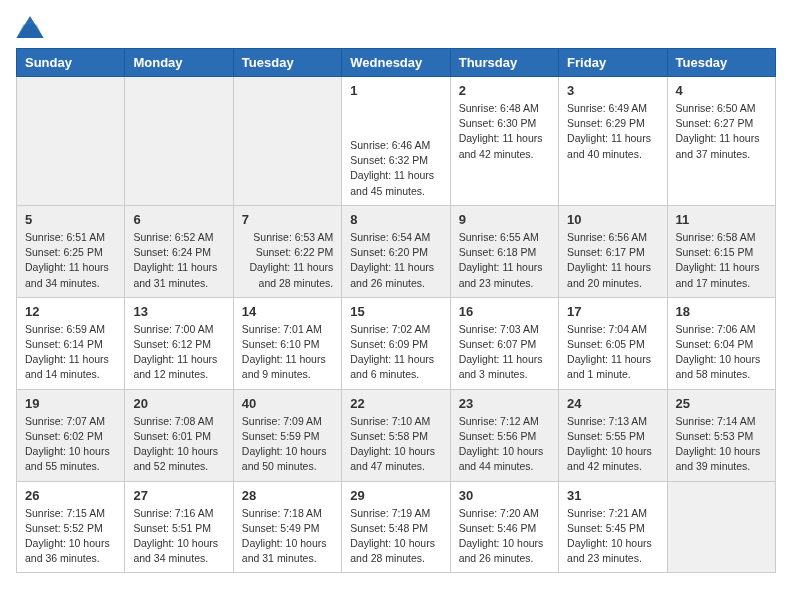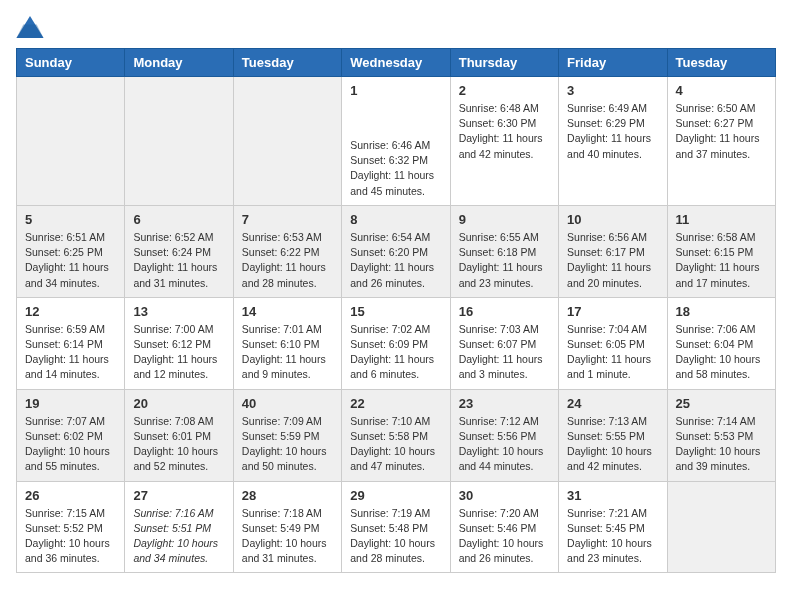--- a/index.html
+++ b/index.html
@@ -154,21 +154,21 @@
         </td>
         <td style="background: rgb(239, 239, 239);">
           <div class="day-number">6</div>
           <div class="day-info" style="white-space: pre-line;">Sunrise: 6:52 AM
 Sunset: 6:24 PM
 Daylight: 11 hours
 and 31 minutes.</div>
         </td>
         <td style="background: rgb(239, 239, 239);">
           <div class="day-number">7</div>
-          <div class="day-info" style="white-space: pre-line;">Sunrise: 6:53 AM
+          <div class="day-info" style="white-space: pre-line; text-align: right;">Sunrise: 6:53 AM
 Sunset: 6:22 PM
 Daylight: 11 hours
 and 28 minutes.</div>
         </td>
         <td style="background: rgb(239, 239, 239);">
           <div class="day-number">8</div>
           <div class="day-info" style="white-space: pre-line;">Sunrise: 6:54 AM
 Sunset: 6:20 PM
 Daylight: 11 hours
 and 26 minutes.</div>
@@ -300,21 +300,21 @@
       <tr>
         <td>
           <div class="day-number">26</div>
           <div class="day-info" style="white-space: pre-line;">Sunrise: 7:15 AM
 Sunset: 5:52 PM
 Daylight: 10 hours
 and 36 minutes.</div>
         </td>
         <td>
           <div class="day-number">27</div>
-          <div class="day-info" style="white-space: pre-line; font-style: italic;">Sunrise: 7:16 AM
+          <div class="day-info" style="white-space: pre-line;">Sunrise: 7:16 AM
 Sunset: 5:51 PM
 Daylight: 10 hours
 and 34 minutes.</div>
         </td>
         <td>
           <div class="day-number">28</div>
           <div class="day-info" style="white-space: pre-line;">Sunrise: 7:18 AM
 Sunset: 5:49 PM
 Daylight: 10 hours
 and 31 minutes.</div>

